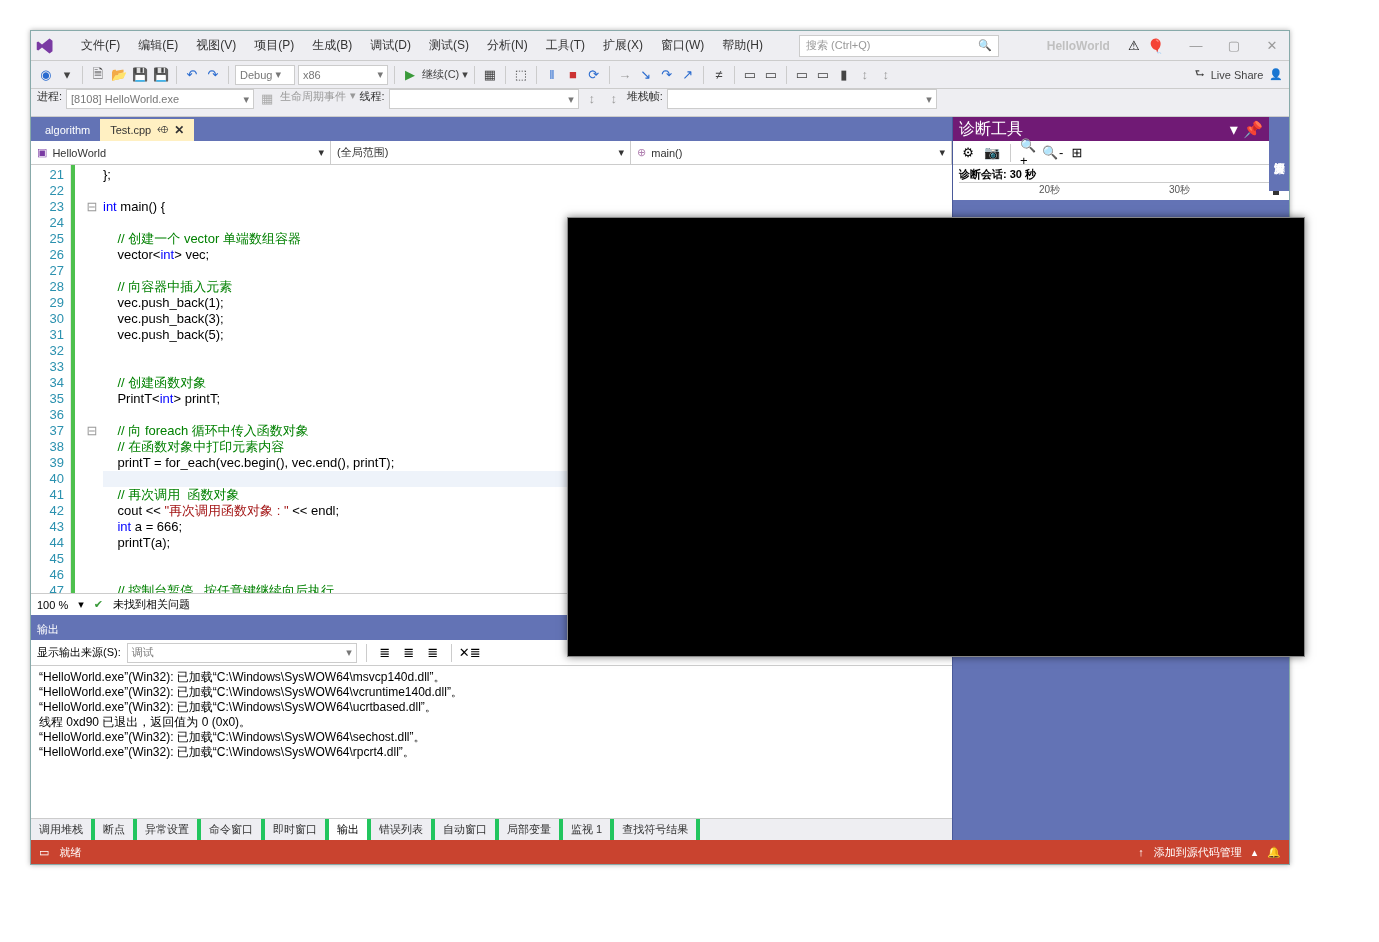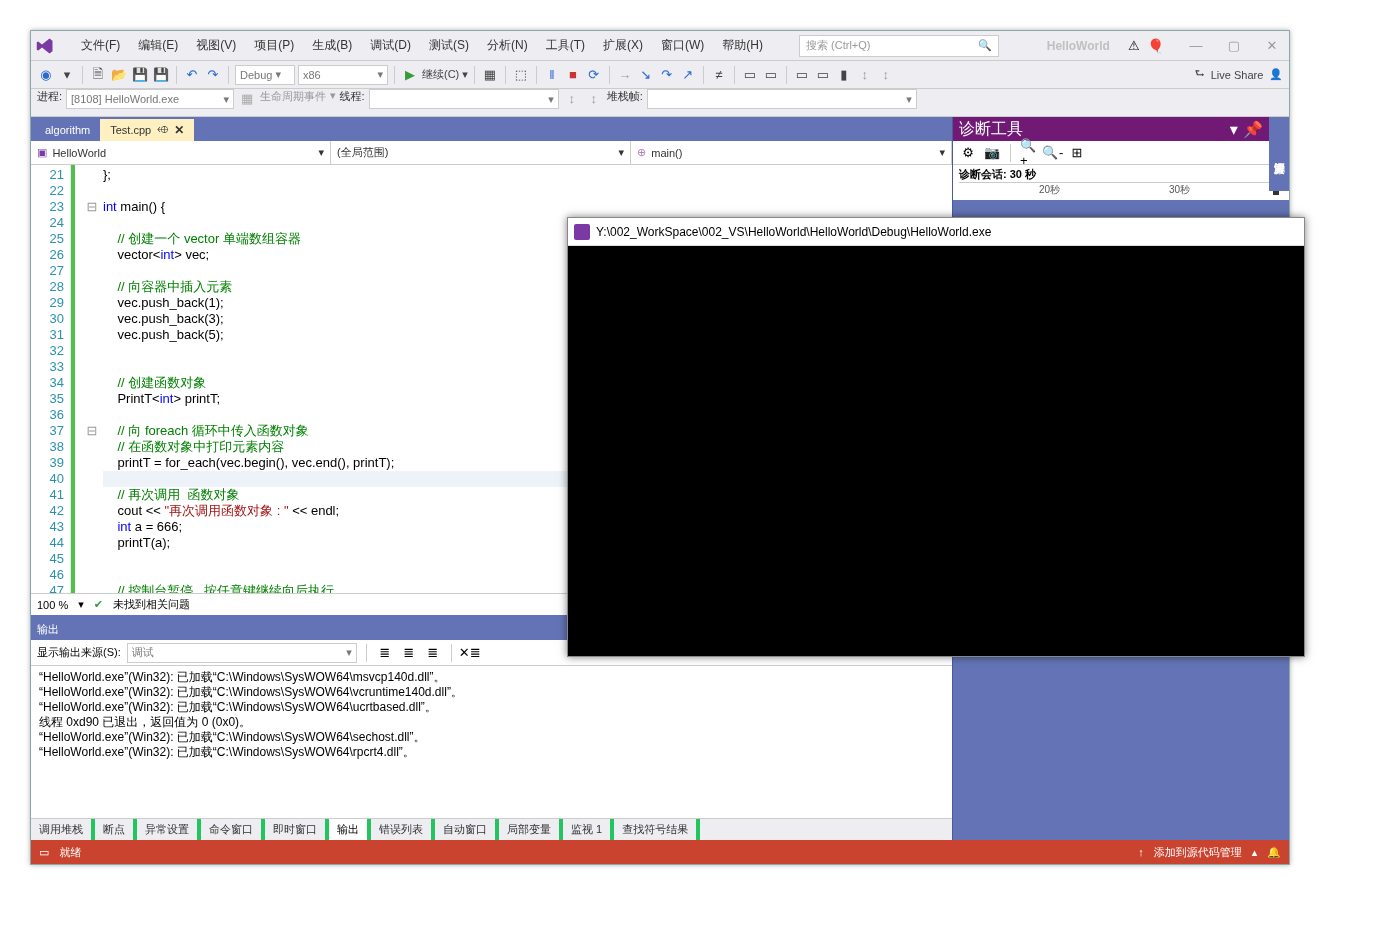--- a/index.html
+++ b/index.html
@@ -150,21 +150,21 @@
     <span class="tb-ico" style="color:#999;">↕</span>
     <div class="titleright" style="margin-left:auto;gap:6px;">
       <span>⮑</span>
       <span>Live Share</span>
       <span>👤</span>
     </div>
   </div>
 
   <div class="processbar">
     <span>进程:</span>
-    <div class="tb-drop" style="width:168px;">
+    <div class="tb-drop" style="width:188px;">
         <span>[8108] HelloWorld.exe</span>
         <span style="margin-left:auto">▾</span>
       </div>
     <span class="tb-ico" style="color:#aaa;">▦</span>
     <span style="color:#999;">生命周期事件</span>
       <span style="color:#999;">▾</span>
     <span>线程:</span>
     <div class="tb-drop" style="width:190px;">
         <span></span>
         <span style="margin-left:auto">▾</span>
@@ -374,19 +374,15 @@
     <span>就绪</span>
     <div class="r">
       <span>↑</span>
       <span>添加到源代码管理</span>
       <span>▴</span>
       <span>🔔</span>
     </div>
   </div>
 
   <div class="console">
-    <div class="console-titlebar">
-      <span class="console-ico"></span>
-      <span>Y:\002_WorkSpace\002_VS\HelloWorld\HelloWorld\Debug\HelloWorld.exe</span>
-    </div>
   </div>
 
 </div>
 
 </body></html>

